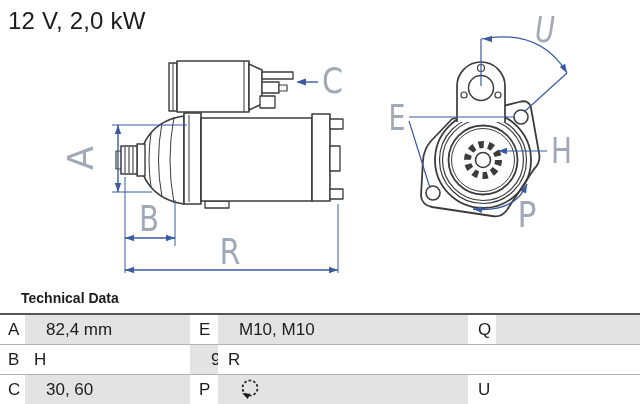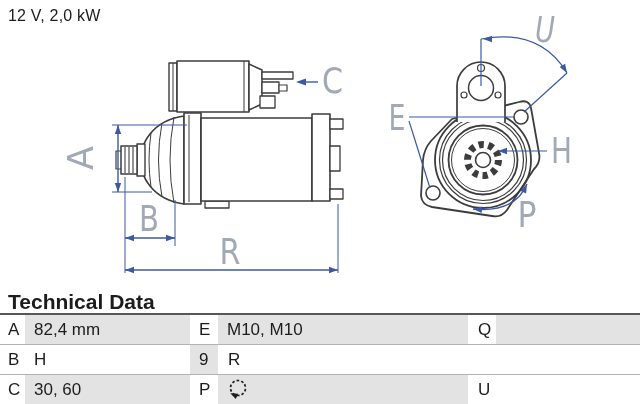--- a/index.html
+++ b/index.html
@@ -1,39 +1,39 @@
 <!DOCTYPE html>
 <html><head>
 <meta charset="utf-8">
 <style>
   html,body{margin:0;padding:0;}
   body{
     width:640px;height:404px;background:#ffffff;position:relative;overflow:hidden;
     font-family:"Liberation Sans",sans-serif;
   }
   .title{
-    position:absolute;top:7px;left:8px;font-size:16px;color:#1c1c1c;letter-spacing:.2px;
+    position:absolute;top:7px;left:8px;font-size:24px;color:#1c1c1c;letter-spacing:.2px;
   }
   svg.diagram{position:absolute;top:0;left:0;}
   .section-title{
-    position:absolute;top:290px;left:8px;font-size:21px;font-weight:bold;color:#1c1c1c;
+    position:absolute;top:290px;left:21px;font-size:14px;font-weight:bold;color:#1c1c1c;
   }
   .tech-table{
     position:absolute;top:313px;left:0;width:640px;
     border-top:2px solid #565656;border-bottom:2px solid #565656;
   }
   .t-row{
     display:grid;grid-template-columns:25px 165px 28px 250px 28px 1fr;
     height:29px;line-height:29px;font-size:17px;color:#1c1c1c;
   }
   .t-row + .t-row{border-top:1px solid #b3b3b3;}
   .t-key{background:#ffffff;padding-left:8px;}
   .t-key.mid{padding-left:9px;}
   .t-key.last{padding-left:10px;}
-  .t-val{background:#e3e3e3;padding-left:9px;}
+  .t-val{background:#e3e3e3;padding-left:21px;}
   .t-val svg{vertical-align:-4px;}
   
   .dk{stroke:#3c3c3c;fill:#ffffff;}
   .dkn{stroke:#3c3c3c;fill:none;}
   .blu{stroke:#3b5aa2;fill:none;}
   .blf{fill:#3b5aa2;stroke:none;}
   .lbl{
     font-family:"DejaVu Sans",sans-serif;font-size:36px;fill:#a2a9b6;
   }
 </style>

